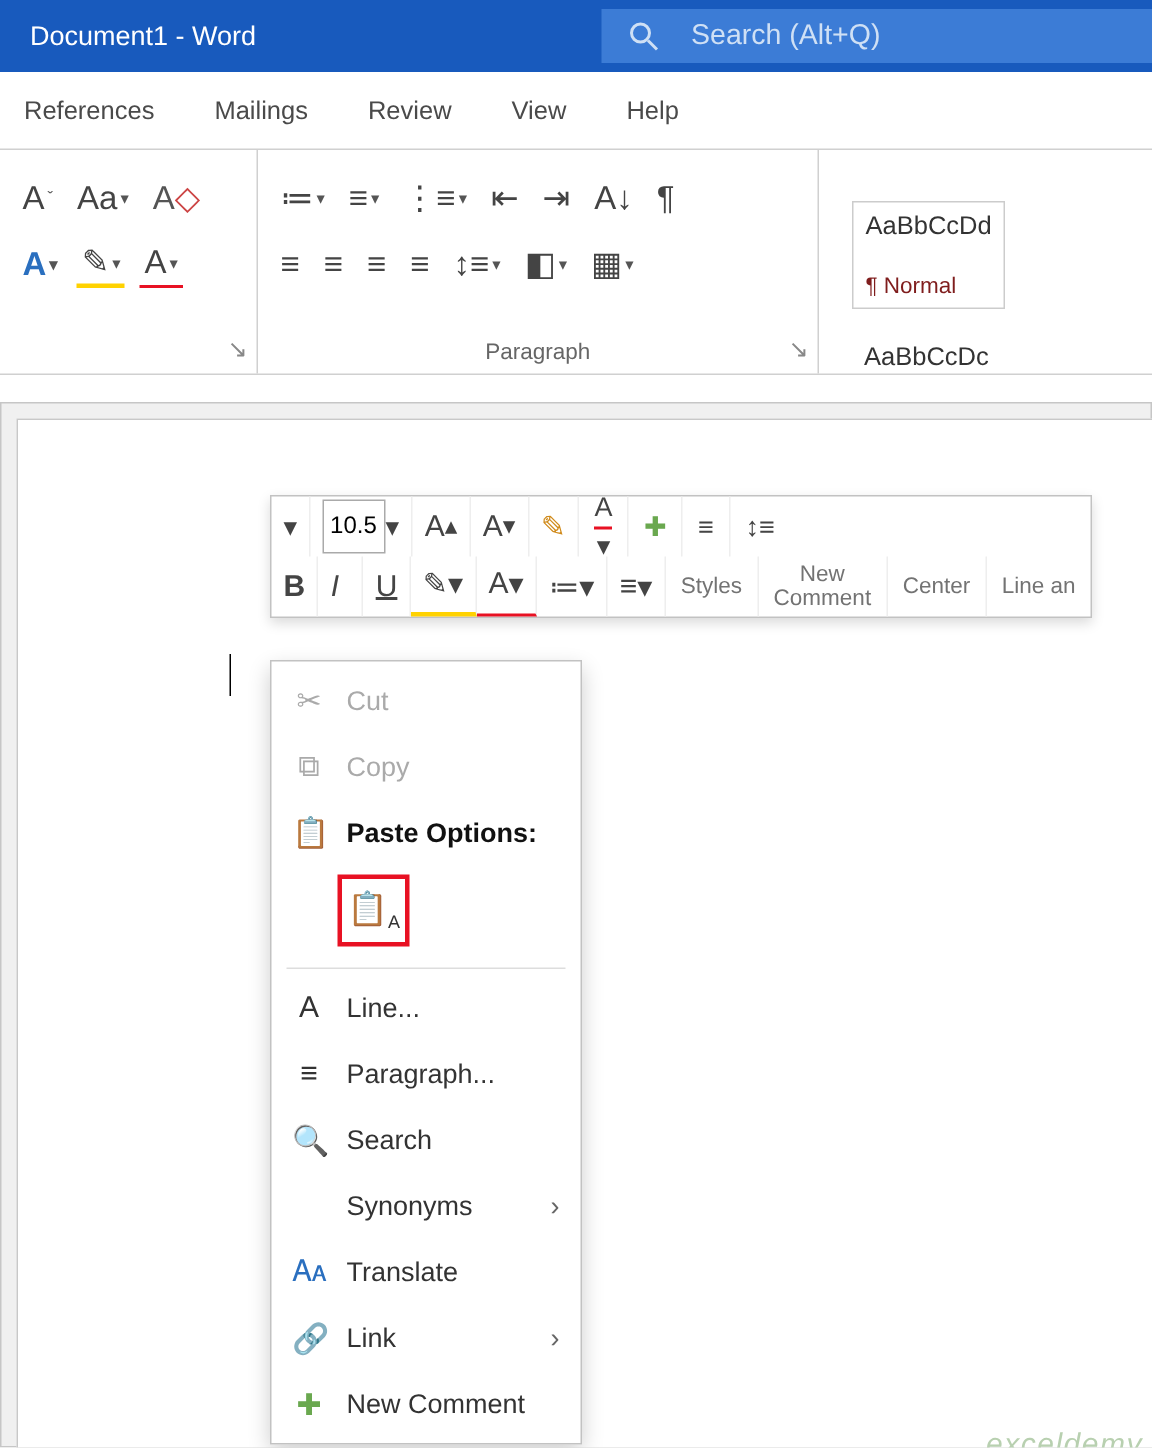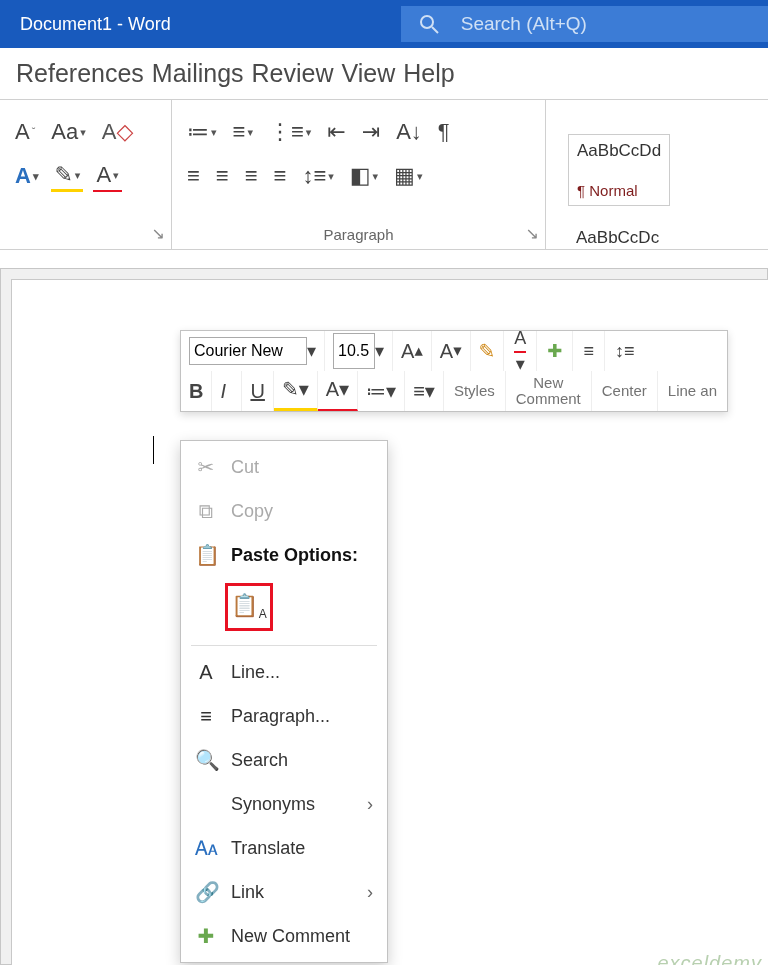--- a/index.html
+++ b/index.html
@@ -5,21 +5,21 @@
 * { box-sizing: border-box; margin: 0; padding: 0; }
 body { font-family: "Segoe UI", Arial, sans-serif; background: #fff; width: 768px; height: 965px; overflow: hidden; position: relative; }
 
 
 .titlebar { background: #185abd; height: 48px; display: flex; align-items: center; color: #fff; }
 .titlebar .title { padding: 0 20px; font-size: 18px; }
 .searchbar { flex: 1; background: #3c7cd6; height: 36px; display: flex; align-items: center; padding: 0 18px; margin-left: 210px; color: #cfe0f5; font-size: 19px; }
 .searchbar .sicon { margin-right: 22px; }
 
 
-.tabrow { height: 52px; border-bottom: 1px solid #d0d0d0; display: flex; align-items: center; padding-left: 12px; font-size: 25px; color: #4a4a4a; }
+.tabrow { height: 52px; border-bottom: 1px solid #d0d0d0; display: flex; align-items: center; padding-left: 12px; gap: 32px; font-size: 17px; color: #4a4a4a; }
 .tab { padding: 6px 4px; }
 
 
 .ribbon { height: 150px; display: flex; border-bottom: 1px solid #d0d0d0; background: #fff; }
 .rgroup { border-right: 1px solid #d0d0d0; padding: 10px 12px 0 12px; display: flex; flex-direction: column; position: relative; }
 .rgroup .glabel { text-align: center; color: #666; font-size: 15px; padding-bottom: 6px; margin-top: auto; }
 .launcher { position: absolute; right: 6px; bottom: 6px; font-size: 16px; color: #888; }
 .row { display: flex; align-items: center; gap: 10px; height: 44px; }
 .ricon { display: inline-flex; align-items: center; font-size: 22px; color: #444; padding: 2px 3px; }
 .ricon .dd { font-size: 11px; margin-left: 2px; color: #555; }
@@ -143,21 +143,20 @@
   </div>
 </div>
 
 <div class="docarea">
   <div class="page">
     <div class="cursor"></div>
 
     <div class="minitoolbar">
       <div class="mrow">
         <div class="mcell">
-          <input class="fontname" value="Courier New" style="">
           <span class="dd">▾</span>
         </div>
         <div class="mcell">
           <input class="fontsize" value="10.5" style="">
           <span class="dd">▾</span>
         </div>
         <div class="mcell mbtn">A<sup>▴</sup></div>
         <div class="mcell mbtn">A<sup>▾</sup></div>
         <div class="mcell mbtn" style="color:#d08a1a;">✎</div>
         <div class="mcell stacked">

